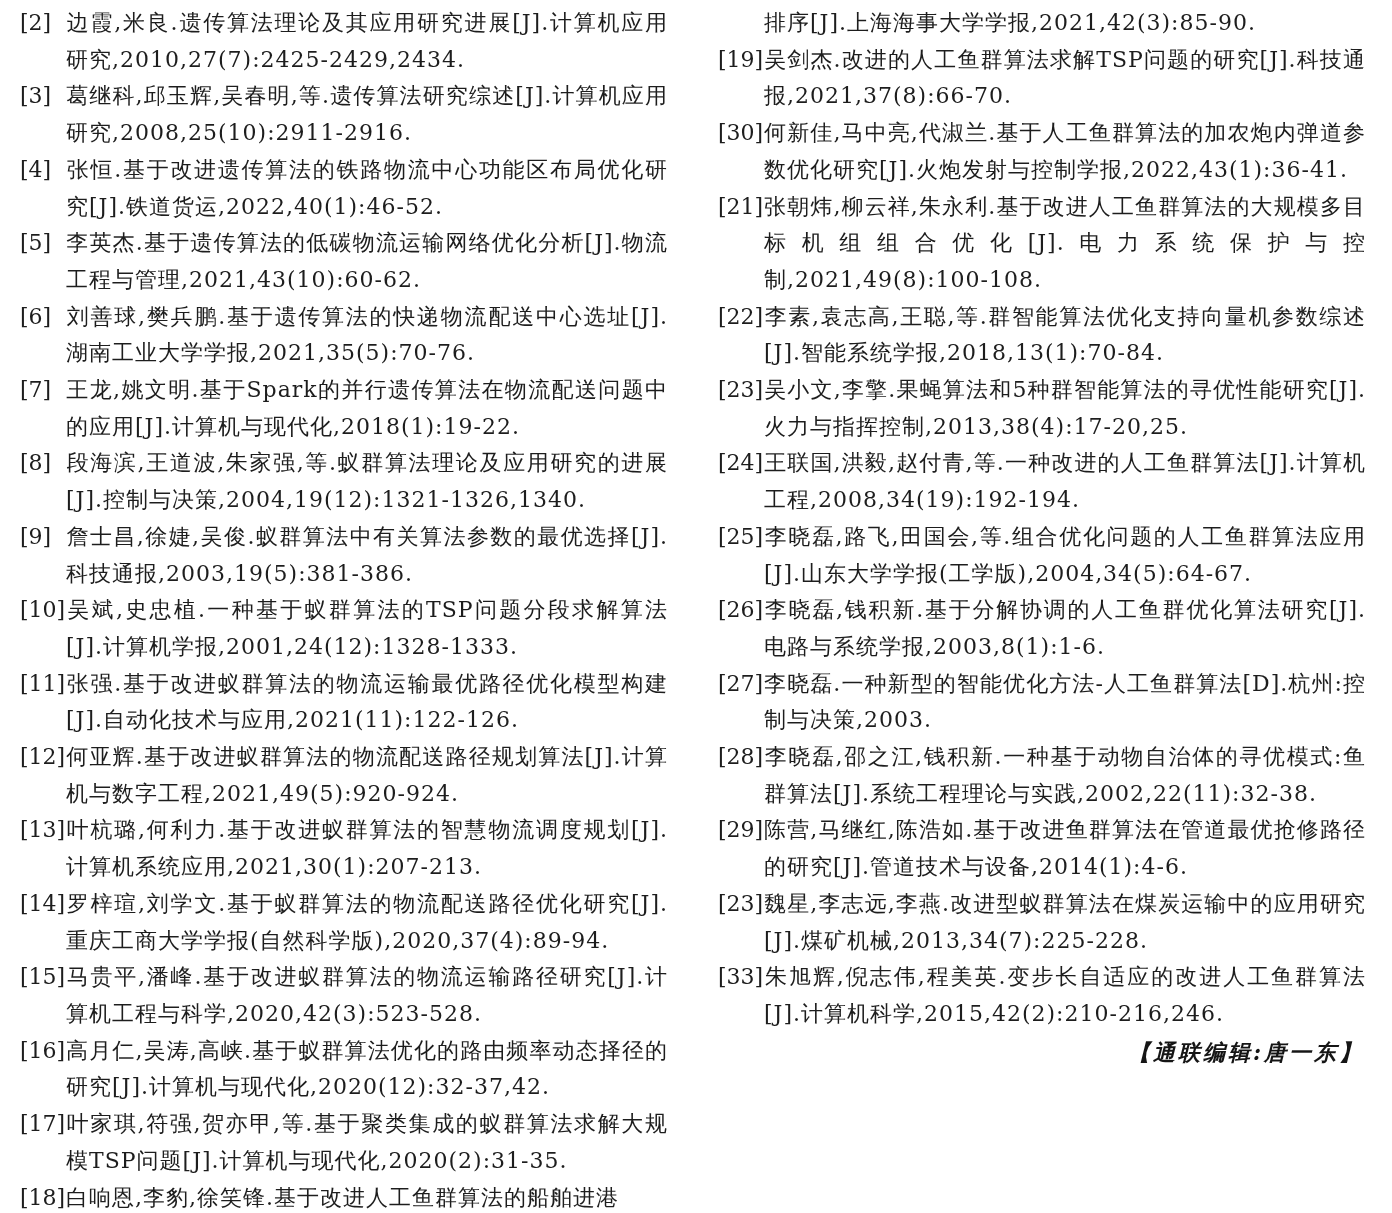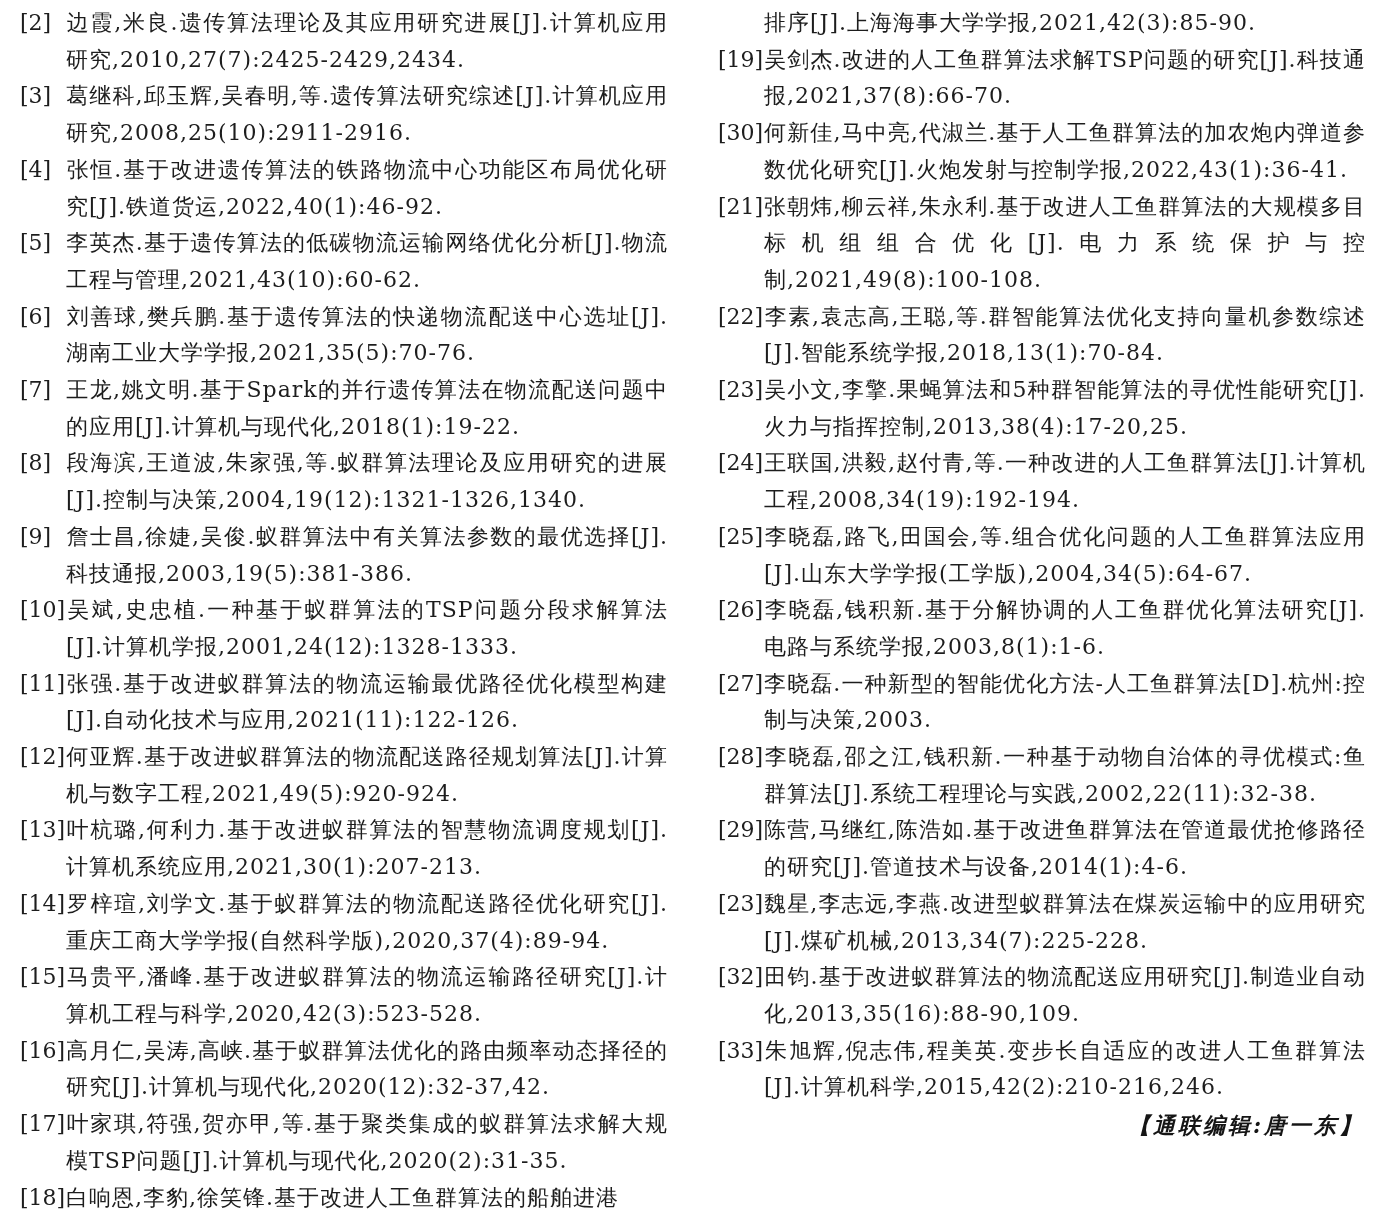--- a/index.html
+++ b/index.html
@@ -50,21 +50,21 @@
   }
 </style>
 </head>
 <body>
 
 <div class="page">
   <div class="column">
     <div>
         <div class="ref"><span class="ref-label">[2]</span><span class="ref-text">边霞,米良.遗传算法理论及其应用研究进展[J].计算机应用研究,2010,27(7):2425-2429,2434.</span></div>
         <div class="ref"><span class="ref-label">[3]</span><span class="ref-text">葛继科,邱玉辉,吴春明,等.遗传算法研究综述[J].计算机应用研究,2008,25(10):2911-2916.</span></div>
-        <div class="ref"><span class="ref-label">[4]</span><span class="ref-text">张恒.基于改进遗传算法的铁路物流中心功能区布局优化研究[J].铁道货运,2022,40(1):46-92.</span></div>
+        <div class="ref"><span class="ref-label">[4]</span><span class="ref-text">张恒.基于改进遗传算法的铁路物流中心功能区布局优化研究[J].铁道货运,2022,40(1):46-52.</span></div>
         <div class="ref"><span class="ref-label">[5]</span><span class="ref-text">李英杰.基于遗传算法的低碳物流运输网络优化分析[J].物流工程与管理,2021,43(10):60-62.</span></div>
         <div class="ref"><span class="ref-label">[6]</span><span class="ref-text">刘善球,樊兵鹏.基于遗传算法的快递物流配送中心选址[J].湖南工业大学学报,2021,35(5):70-76.</span></div>
         <div class="ref"><span class="ref-label">[7]</span><span class="ref-text">王龙,姚文明.基于Spark的并行遗传算法在物流配送问题中的应用[J].计算机与现代化,2018(1):19-22.</span></div>
         <div class="ref"><span class="ref-label">[8]</span><span class="ref-text">段海滨,王道波,朱家强,等.蚁群算法理论及应用研究的进展[J].控制与决策,2004,19(12):1321-1326,1340.</span></div>
         <div class="ref"><span class="ref-label">[9]</span><span class="ref-text">詹士昌,徐婕,吴俊.蚁群算法中有关算法参数的最优选择[J].科技通报,2003,19(5):381-386.</span></div>
         <div class="ref"><span class="ref-label">[10]</span><span class="ref-text">吴斌,史忠植.一种基于蚁群算法的TSP问题分段求解算法[J].计算机学报,2001,24(12):1328-1333.</span></div>
         <div class="ref"><span class="ref-label">[11]</span><span class="ref-text">张强.基于改进蚁群算法的物流运输最优路径优化模型构建[J].自动化技术与应用,2021(11):122-126.</span></div>
         <div class="ref"><span class="ref-label">[12]</span><span class="ref-text">何亚辉.基于改进蚁群算法的物流配送路径规划算法[J].计算机与数字工程,2021,49(5):920-924.</span></div>
         <div class="ref"><span class="ref-label">[13]</span><span class="ref-text">叶杭璐,何利力.基于改进蚁群算法的智慧物流调度规划[J].计算机系统应用,2021,30(1):207-213.</span></div>
         <div class="ref"><span class="ref-label">[14]</span><span class="ref-text">罗梓瑄,刘学文.基于蚁群算法的物流配送路径优化研究[J].重庆工商大学学报(自然科学版),2020,37(4):89-94.</span></div>
@@ -82,18 +82,17 @@
         <div class="ref"><span class="ref-label">[21]</span><span class="ref-text">张朝炜,柳云祥,朱永利.基于改进人工鱼群算法的大规模多目标机组组合优化[J].电力系统保护与控制,2021,49(8):100-108.</span></div>
         <div class="ref"><span class="ref-label">[22]</span><span class="ref-text">李素,袁志高,王聪,等.群智能算法优化支持向量机参数综述[J].智能系统学报,2018,13(1):70-84.</span></div>
         <div class="ref"><span class="ref-label">[23]</span><span class="ref-text">吴小文,李擎.果蝇算法和5种群智能算法的寻优性能研究[J].火力与指挥控制,2013,38(4):17-20,25.</span></div>
         <div class="ref"><span class="ref-label">[24]</span><span class="ref-text">王联国,洪毅,赵付青,等.一种改进的人工鱼群算法[J].计算机工程,2008,34(19):192-194.</span></div>
         <div class="ref"><span class="ref-label">[25]</span><span class="ref-text">李晓磊,路飞,田国会,等.组合优化问题的人工鱼群算法应用[J].山东大学学报(工学版),2004,34(5):64-67.</span></div>
         <div class="ref"><span class="ref-label">[26]</span><span class="ref-text">李晓磊,钱积新.基于分解协调的人工鱼群优化算法研究[J].电路与系统学报,2003,8(1):1-6.</span></div>
         <div class="ref"><span class="ref-label">[27]</span><span class="ref-text">李晓磊.一种新型的智能优化方法-人工鱼群算法[D].杭州:控制与决策,2003.</span></div>
         <div class="ref"><span class="ref-label">[28]</span><span class="ref-text">李晓磊,邵之江,钱积新.一种基于动物自治体的寻优模式:鱼群算法[J].系统工程理论与实践,2002,22(11):32-38.</span></div>
         <div class="ref"><span class="ref-label">[29]</span><span class="ref-text">陈营,马继红,陈浩如.基于改进鱼群算法在管道最优抢修路径的研究[J].管道技术与设备,2014(1):4-6.</span></div>
         <div class="ref"><span class="ref-label">[23]</span><span class="ref-text">魏星,李志远,李燕.改进型蚁群算法在煤炭运输中的应用研究[J].煤矿机械,2013,34(7):225-228.</span></div>
-        <div class="ref"><span class="ref-label">[32]</span><span class="ref-text">田钧.基于改进蚁群算法的物流配送应用研究[J].制造业自动化,2013,35(16):88-90,109.</span></div>
         <div class="ref"><span class="ref-label">[33]</span><span class="ref-text">朱旭辉,倪志伟,程美英.变步长自适应的改进人工鱼群算法[J].计算机科学,2015,42(2):210-216,246.</span></div>
       </div>
     <div class="editor-note">【通联编辑:唐一东】</div>
   </div>
 </div>
 
 </body></html>

